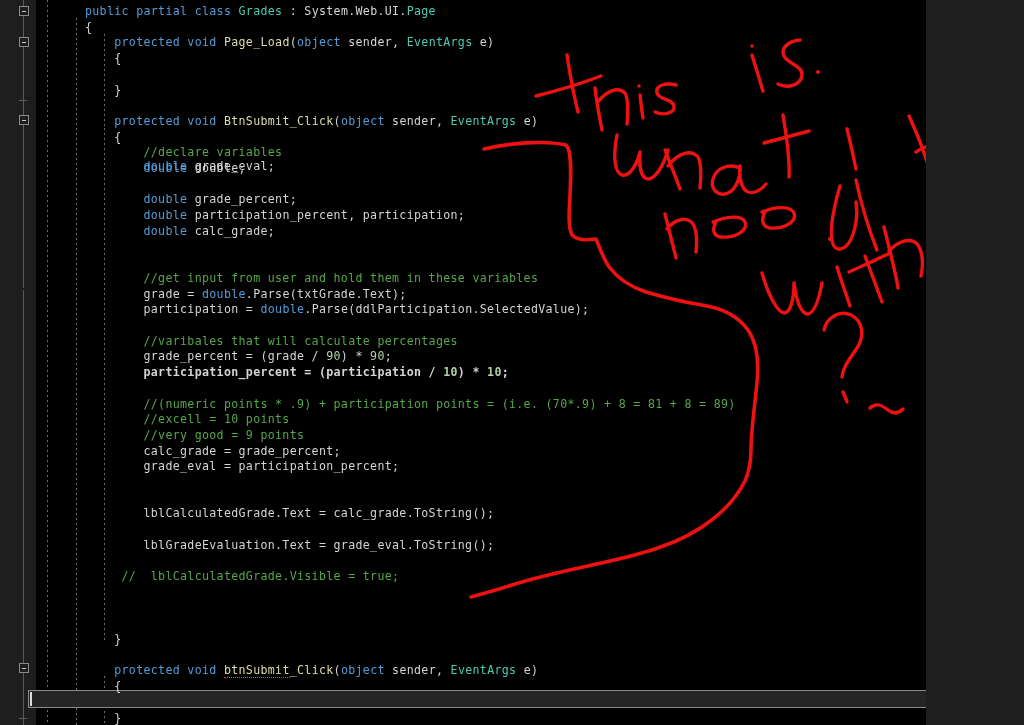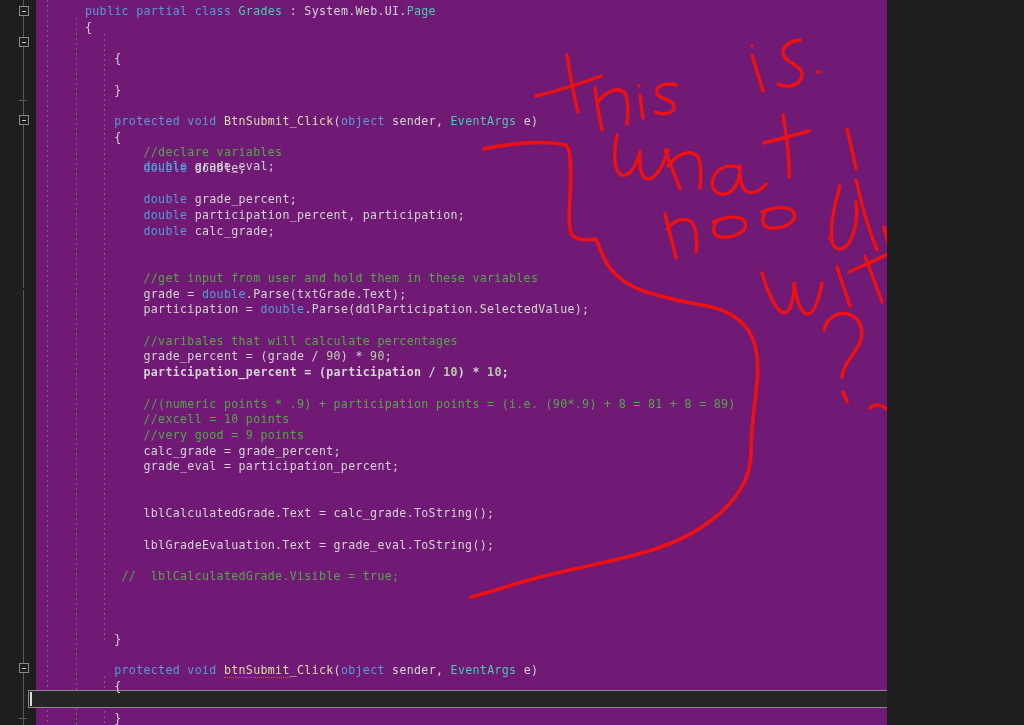--- a/index.html
+++ b/index.html
@@ -4,23 +4,24 @@
 <style>
   html, body {
     margin: 0;
     padding: 0;
     background: #1e1e1e;
   }
   #app {
     position: relative;
     width: 887px;
     height: 725px;
-    background: #701a75;
+    background: #000000;
     overflow: hidden;
     font-family: "DejaVu Sans Mono", "Liberation Mono", monospace;
+    padding-left: 39px;
   }
 
   
   .fold-margin {
     position: absolute;
     left: 0; top: 0;
     width: 36px; height: 725px;
     background: #1e1e1e;
   }
   .fold-line {
@@ -139,20 +140,21 @@
   <div class="indent-guide" style="left:104px;top:34px; height:96px;"></div>
   <div class="indent-guide" style="left:104px;top:128px;height:512px;"></div>
   <div class="indent-guide" style="left:104px;top:676px;height:49px;"></div>
 
   <div class="current-line" style="top:690px;"></div>
   <div class="caret" style="left:30px; top:692px;"></div>
 
   <div class="code-layer" id="code-layer">
       <div class="code-line" style="top: 4px; left: 85px;"><span class="k">public </span><span class="k">partial </span><span class="k">class </span><span class="t">Grades</span><span class="p"> : </span><span class="p">System.Web.UI.</span><span class="t">Page</span></div>
       <div class="code-line" style="top: 19.7px; left: 85px;"><span class="p">{</span></div>
+      <div class="code-line" style="top: 35.4px; left: 85px;"><span class="p">    </span><span class="k">protected </span><span class="k">void </span><span class="m">Page_Load</span><span class="p">(</span><span class="k">object</span><span class="p"> sender, </span><span class="t">EventArgs</span><span class="p"> e)</span></div>
       <div class="code-line" style="top: 51.1px; left: 85px;"><span class="p">    {</span></div>
       <div class="code-line" style="top: 66.8px; left: 85px;"><span class="p"></span></div>
       <div class="code-line" style="top: 82.5px; left: 85px;"><span class="p">    }</span></div>
       <div class="code-line" style="top: 98.2px; left: 85px;"><span class="p"></span></div>
       <div class="code-line" style="top: 113.9px; left: 85px;"><span class="p">    </span><span class="k">protected </span><span class="k">void </span><span class="m">BtnSubmit_Click</span><span class="p">(</span><span class="k">object</span><span class="p"> sender, </span><span class="t">EventArgs</span><span class="p"> e)</span></div>
       <div class="code-line" style="top: 129.6px; left: 85px;"><span class="p">    {</span></div>
       <div class="code-line" style="top: 145.3px; left: 85px;"><span class="p">        </span><span class="c">//declare variables</span></div>
       <div class="code-line" style="top: 161px; left: 85px;"><span class="p">        </span><span class="k">double</span><span class="p"> double;</span></div>
       <div class="code-line" style="top: 159px; left: 85px;"><span class="p">        </span><span class="k">double</span><span class="p"> grade_eval;</span></div>
       <div class="code-line" style="top: 192.4px; left: 85px;"><span class="p">        </span><span class="k">double</span><span class="p"> grade_percent;</span></div>
@@ -161,21 +163,21 @@
       <div class="code-line" style="top: 239.5px; left: 85px;"><span class="p"></span></div>
       <div class="code-line" style="top: 255.2px; left: 85px;"><span class="p"></span></div>
       <div class="code-line" style="top: 270.9px; left: 85px;"><span class="p">        </span><span class="c">//get input from user and hold them in these variables</span></div>
       <div class="code-line" style="top: 286.6px; left: 85px;"><span class="p">        grade = </span><span class="k">double</span><span class="p">.Parse(txtGrade.Text);</span></div>
       <div class="code-line" style="top: 302.3px; left: 85px;"><span class="p">        participation = </span><span class="k">double</span><span class="p">.Parse(ddlParticipation.SelectedValue);</span></div>
       <div class="code-line" style="top: 318px; left: 85px;"><span class="p"></span></div>
       <div class="code-line" style="top: 333.7px; left: 85px;"><span class="p">        </span><span class="c">//varibales that will calculate percentages</span></div>
       <div class="code-line" style="top: 349.4px; left: 85px;"><span class="p">        grade_percent = (grade / </span><span class="n">90</span><span class="p">) * </span><span class="n">90</span><span class="p">;</span></div>
       <div class="code-line" style="top: 365.1px; left: 85px; font-weight: bold;"><span class="p">        participation_percent = (participation / </span><span class="n">10</span><span class="p">) * </span><span class="n">10</span><span class="p">;</span></div>
       <div class="code-line" style="top: 380.8px; left: 85px;"><span class="p"></span></div>
-      <div class="code-line" style="top: 396.5px; left: 85px;"><span class="p">        </span><span class="c">//(numeric points * .9) + participation points = (i.e. (90*.9) + 8 = 81 + 8 = 89)</span></div>
+      <div class="code-line" style="top: 396.5px; left: 85px;"><span class="p">        </span><span class="c">//(numeric points * .9) + participation points = (i.e. (70*.9) + 8 = 81 + 8 = 89)</span></div>
       <div class="code-line" style="top: 412.2px; left: 85px;"><span class="p">        </span><span class="c">//excell = 10 points</span></div>
       <div class="code-line" style="top: 427.9px; left: 85px; text-align: center;"><span class="p">        </span><span class="c">//very good = 9 points</span></div>
       <div class="code-line" style="top: 443.6px; left: 85px;"><span class="p">        calc_grade = grade_percent;</span></div>
       <div class="code-line" style="top: 459.3px; left: 85px;"><span class="p">        grade_eval = participation_percent;</span></div>
       <div class="code-line" style="top: 475px; left: 85px;"><span class="p"></span></div>
       <div class="code-line" style="top: 490.7px; left: 85px;"><span class="p"></span></div>
       <div class="code-line" style="top: 506.4px; left: 85px;"><span class="p">        lblCalculatedGrade.Text = calc_grade.ToString();</span></div>
       <div class="code-line" style="top: 522.1px; left: 85px;"><span class="p"></span></div>
       <div class="code-line" style="top: 537.8px; left: 85px;"><span class="p">        lblGradeEvaluation.Text = grade_eval.ToString();</span></div>
       <div class="code-line" style="top: 553.5px; left: 85px;"><span class="p"></span></div>

